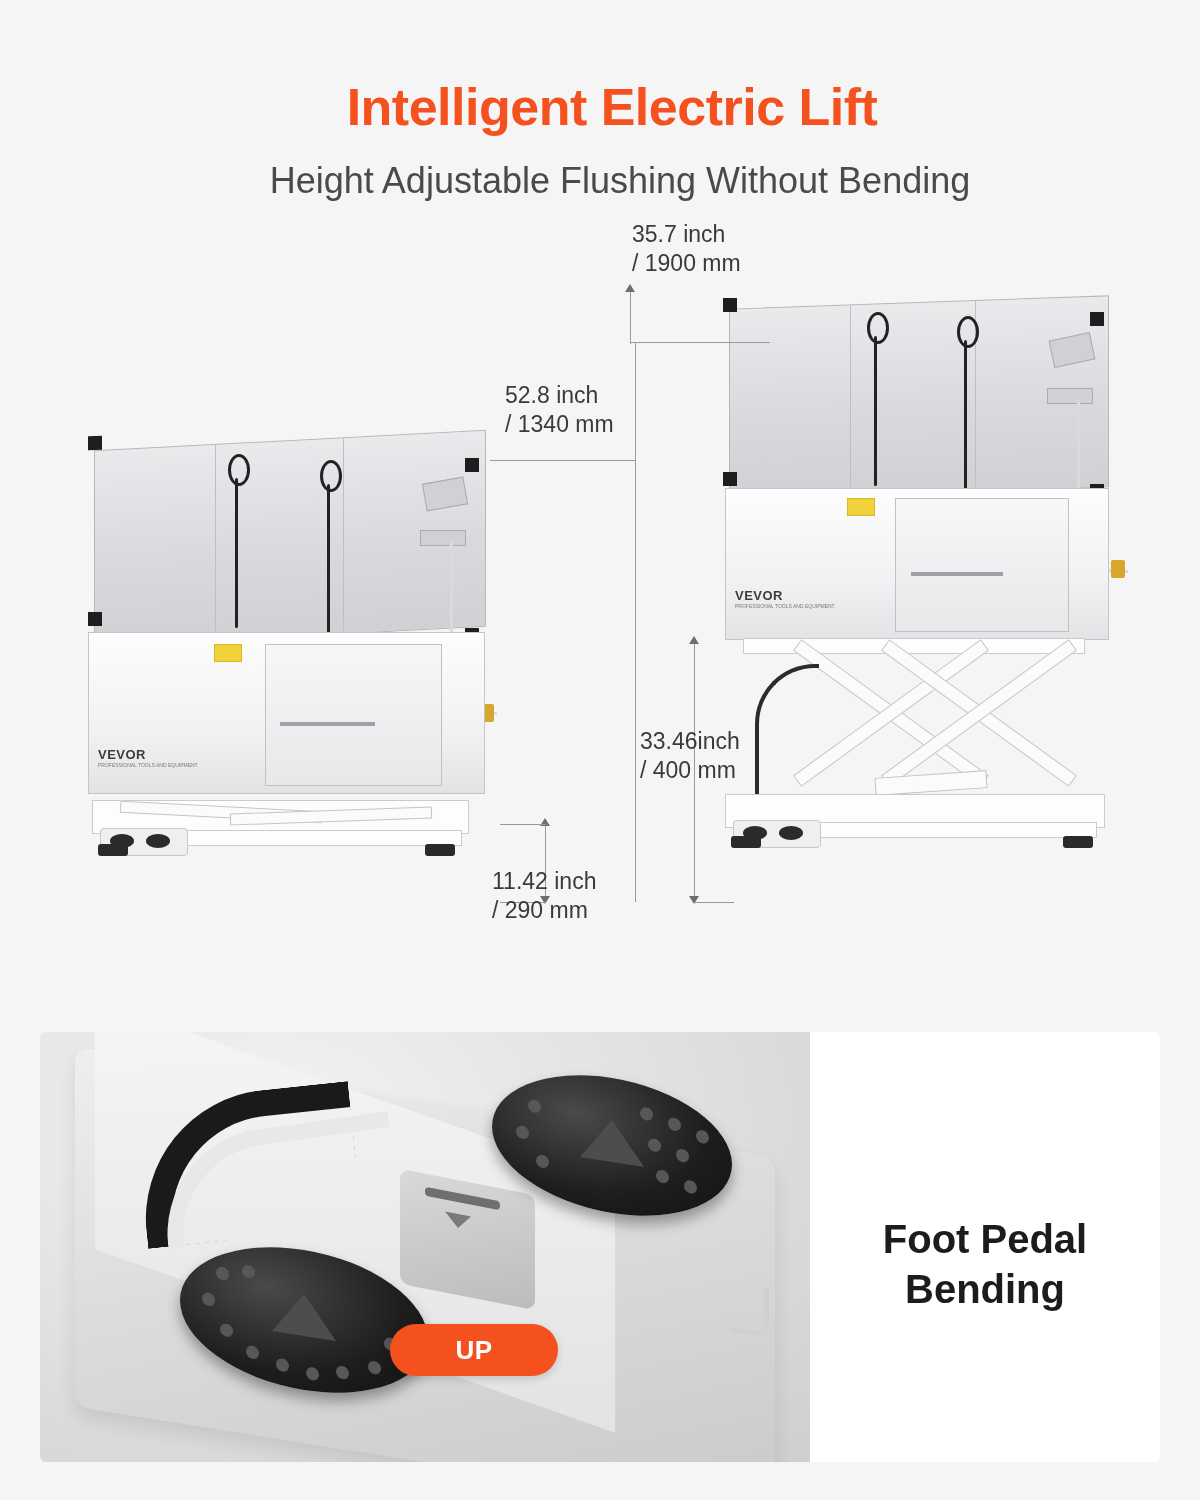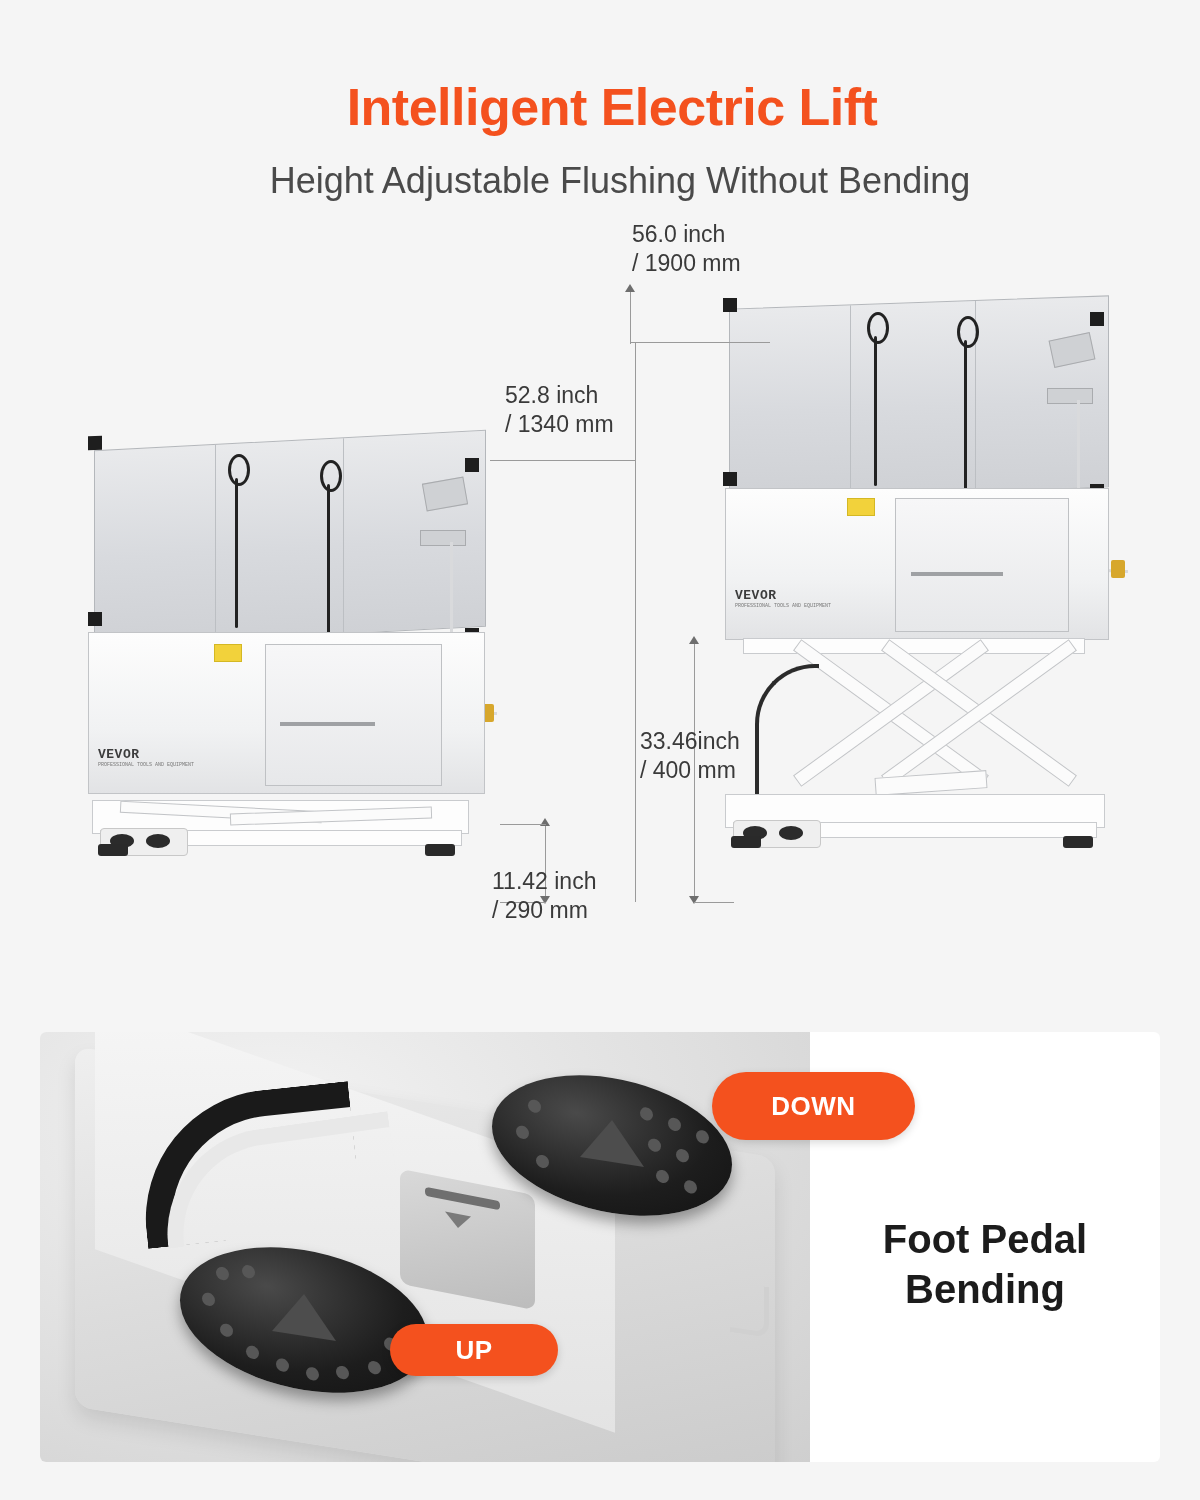--- a/index.html
+++ b/index.html
@@ -72,21 +72,20 @@
   }
   .arrow-down {
     border-left: 5px solid transparent;
     border-right: 5px solid transparent;
     border-top: 8px solid #6e6e6e;
   }
 
   
   .tub {
     position: absolute;
-    font-family: Liberation Mono, monospace;
   }
   .tub .backpanel {
     position: absolute;
     background: linear-gradient(180deg,#e9eaec 0%, #d8dade 55%, #cfd1d5 100%);
     border: 1px solid #b4b7bb;
   }
   .tub .backpanel .seam {
     position: absolute;
     top: 0; bottom: 0;
     width: 1px;
@@ -448,21 +447,21 @@
     <div class="pedal-box" style="left:18px; top:528px; width:86px; height:26px;"></div>
     <div class="pedal-dot" style="left:28px; top:534px; width:24px; height:14px;"></div>
     <div class="pedal-dot" style="left:64px; top:534px; width:24px; height:14px;"></div>
     <div class="foot" style="left:16px; top:544px; width:30px; height:12px;"></div>
     <div class="foot" style="left:348px; top:544px; width:30px; height:12px;"></div>
   </div>
 
   <div class="leader h" style="left:630px; top:110px; width:140px;"></div>
   <div class="leader v" style="left:630px; top:58px; height:54px;"></div>
   <div class="arrowhead arrow-up" style="left:625px; top:52px;"></div>
-  <div class="dim-label" style="left:632px; top:-12px;">56.0 inch
+  <div class="dim-label" style="left:632px; top:-12px;">35.7 inch
 / 1900 mm</div>
 
   <div class="leader h" style="left:490px; top:228px; width:145px;"></div>
   <div class="leader v" style="left:635px; top:110px; height:560px;"></div>
   <div class="dim-label" style="left:505px; top:142px;margin-top:7px;">52.8 inch
 / 1340 mm</div>
 
   <div class="leader v" style="left:694px; top:410px; height:260px;"></div>
   <div class="arrowhead arrow-up" style="left:689px; top:404px;"></div>
   <div class="arrowhead arrow-down" style="left:689px; top:664px;"></div>
@@ -517,17 +516,16 @@
       <div class="nub" style="left:96px; top:112px;"></div>
       <div class="nub" style="left:126px; top:116px;"></div>
       <div class="nub" style="left:156px; top:110px;"></div>
       <div class="nub" style="left:188px; top:100px;"></div>
       <div class="nub" style="left:204px; top:74px;"></div>
     </div>
 
     <div class="hook"></div>
   </div>
 
-  <div class="badge" id="badge-down">DOWN</div>
   <div class="badge" id="badge-up">UP</div>
 
   <div class="caption">Foot Pedal Bending</div>
 </div>
 
 </body></html>

